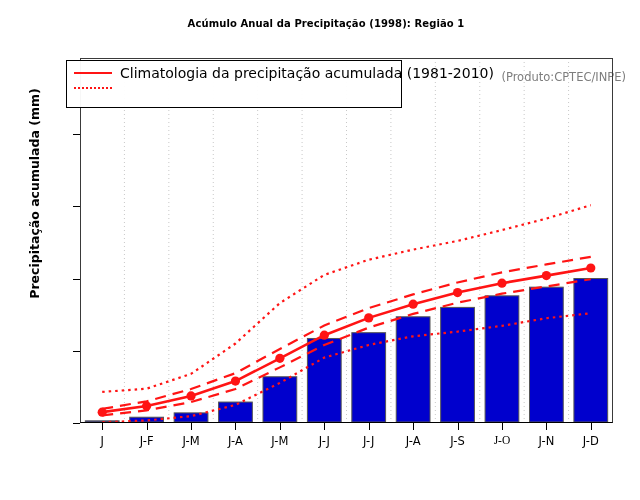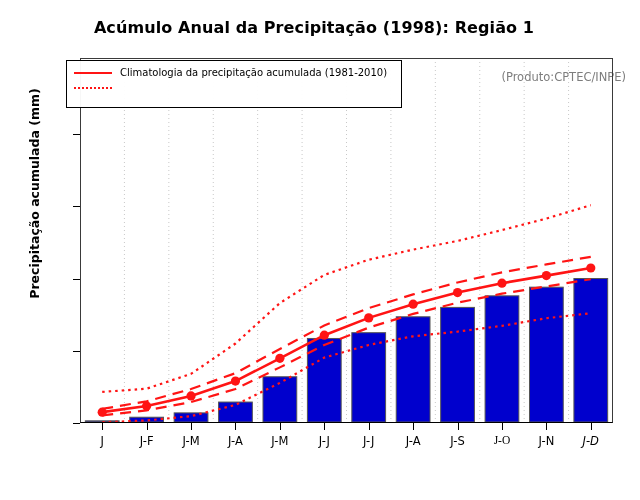--- a/index.html
+++ b/index.html
@@ -8,22 +8,23 @@
     background:#ffffff;
     font-family:"DejaVu Sans","Liberation Sans",sans-serif;
     overflow:hidden;
     position:relative;
   }
   #fig{position:absolute;left:0;top:0;width:640px;height:500px;}
 
   .title{
     position:absolute;left:0;top:18px;width:628px;
     text-align:center;
-    font-size:16px;font-weight:bold;color:#000;
+    font-size:10px;font-weight:bold;color:#000;
     letter-spacing:0.1px;
+    padding-left:12px;
   }
 
   .ylabel{
     position:absolute;
     left:-106px;top:186px;
     width:280px;text-align:center;
     font-size:12.5px;font-weight:bold;color:#000;
     transform:rotate(-90deg);
     transform-origin:center center;
   }
@@ -65,21 +66,21 @@
   .legend{
     position:absolute;left:66px;top:60px;
     width:336px;height:48px;
     border:1px solid #000;
     background:rgba(255,255,255,0.96);
     box-sizing:border-box;
     padding:5px 6px 0 6px;
   }
   .legrow{display:flex;align-items:center;height:14px;margin-bottom:1px;}
   .legkey{width:40px;height:12px;position:relative;margin-right:7px;flex:0 0 40px;}
-  .legtxt{font-size:10px;color:#000;white-space:nowrap;line-height:12px;}
+  .legtxt{font-size:14px;color:#000;white-space:nowrap;line-height:12px;}
   .k-solid{position:absolute;left:1px;top:5px;width:38px;height:0;border-top:2px solid #ff1414;}
   .k-dash{position:absolute;left:1px;top:5px;width:38px;height:0;border-top:2.4px dashed #ff1414;}
   .k-dot{position:absolute;left:1px;top:5px;width:38px;height:0;border-top:2.2px dotted #ff1414;}
 </style>
 </head>
 <body>
 
 <div id="fig">
 
   <div class="title">Acúmulo Anual da Precipitação (1998): Região 1</div>
@@ -109,21 +110,21 @@
       <div class="xtick" style="left: 338.708px;">J-J</div>
       <div class="xtickmark" style="left: 368.708px;"></div>
       <div class="xtick" style="left: 383.125px;">J-A</div>
       <div class="xtickmark" style="left: 413.125px;"></div>
       <div class="xtick" style="left: 427.542px;">J-S</div>
       <div class="xtickmark" style="left: 457.542px;"></div>
       <div class="xtick" style="left: 471.958px; font-family: Liberation Serif, serif;">J-O</div>
       <div class="xtickmark" style="left: 501.958px;"></div>
       <div class="xtick" style="left: 516.375px;">J-N</div>
       <div class="xtickmark" style="left: 546.375px;"></div>
-      <div class="xtick" style="left: 560.792px; font-style: italic;">J-D</div>
+      <div class="xtick" style="left: 560.792px;">J-D</div>
       <div class="xtickmark" style="left: 590.792px;"></div>
     </div>
 
   <div class="plot">
     <svg class="svgwrap" id="chartsvg" viewBox="0 0 533 365" preserveAspectRatio="none">
         <line x1="44.416666666666664" y1="0" x2="44.416666666666664" y2="365" stroke="#c8c8c8" stroke-width="1" stroke-dasharray="1,3"></line>
         <line x1="88.83333333333333" y1="0" x2="88.83333333333333" y2="365" stroke="#c8c8c8" stroke-width="1" stroke-dasharray="1,3"></line>
         <line x1="133.25" y1="0" x2="133.25" y2="365" stroke="#c8c8c8" stroke-width="1" stroke-dasharray="1,3"></line>
         <line x1="177.66666666666666" y1="0" x2="177.66666666666666" y2="365" stroke="#c8c8c8" stroke-width="1" stroke-dasharray="1,3"></line>
         <line x1="222.08333333333331" y1="0" x2="222.08333333333331" y2="365" stroke="#c8c8c8" stroke-width="1" stroke-dasharray="1,3"></line>

